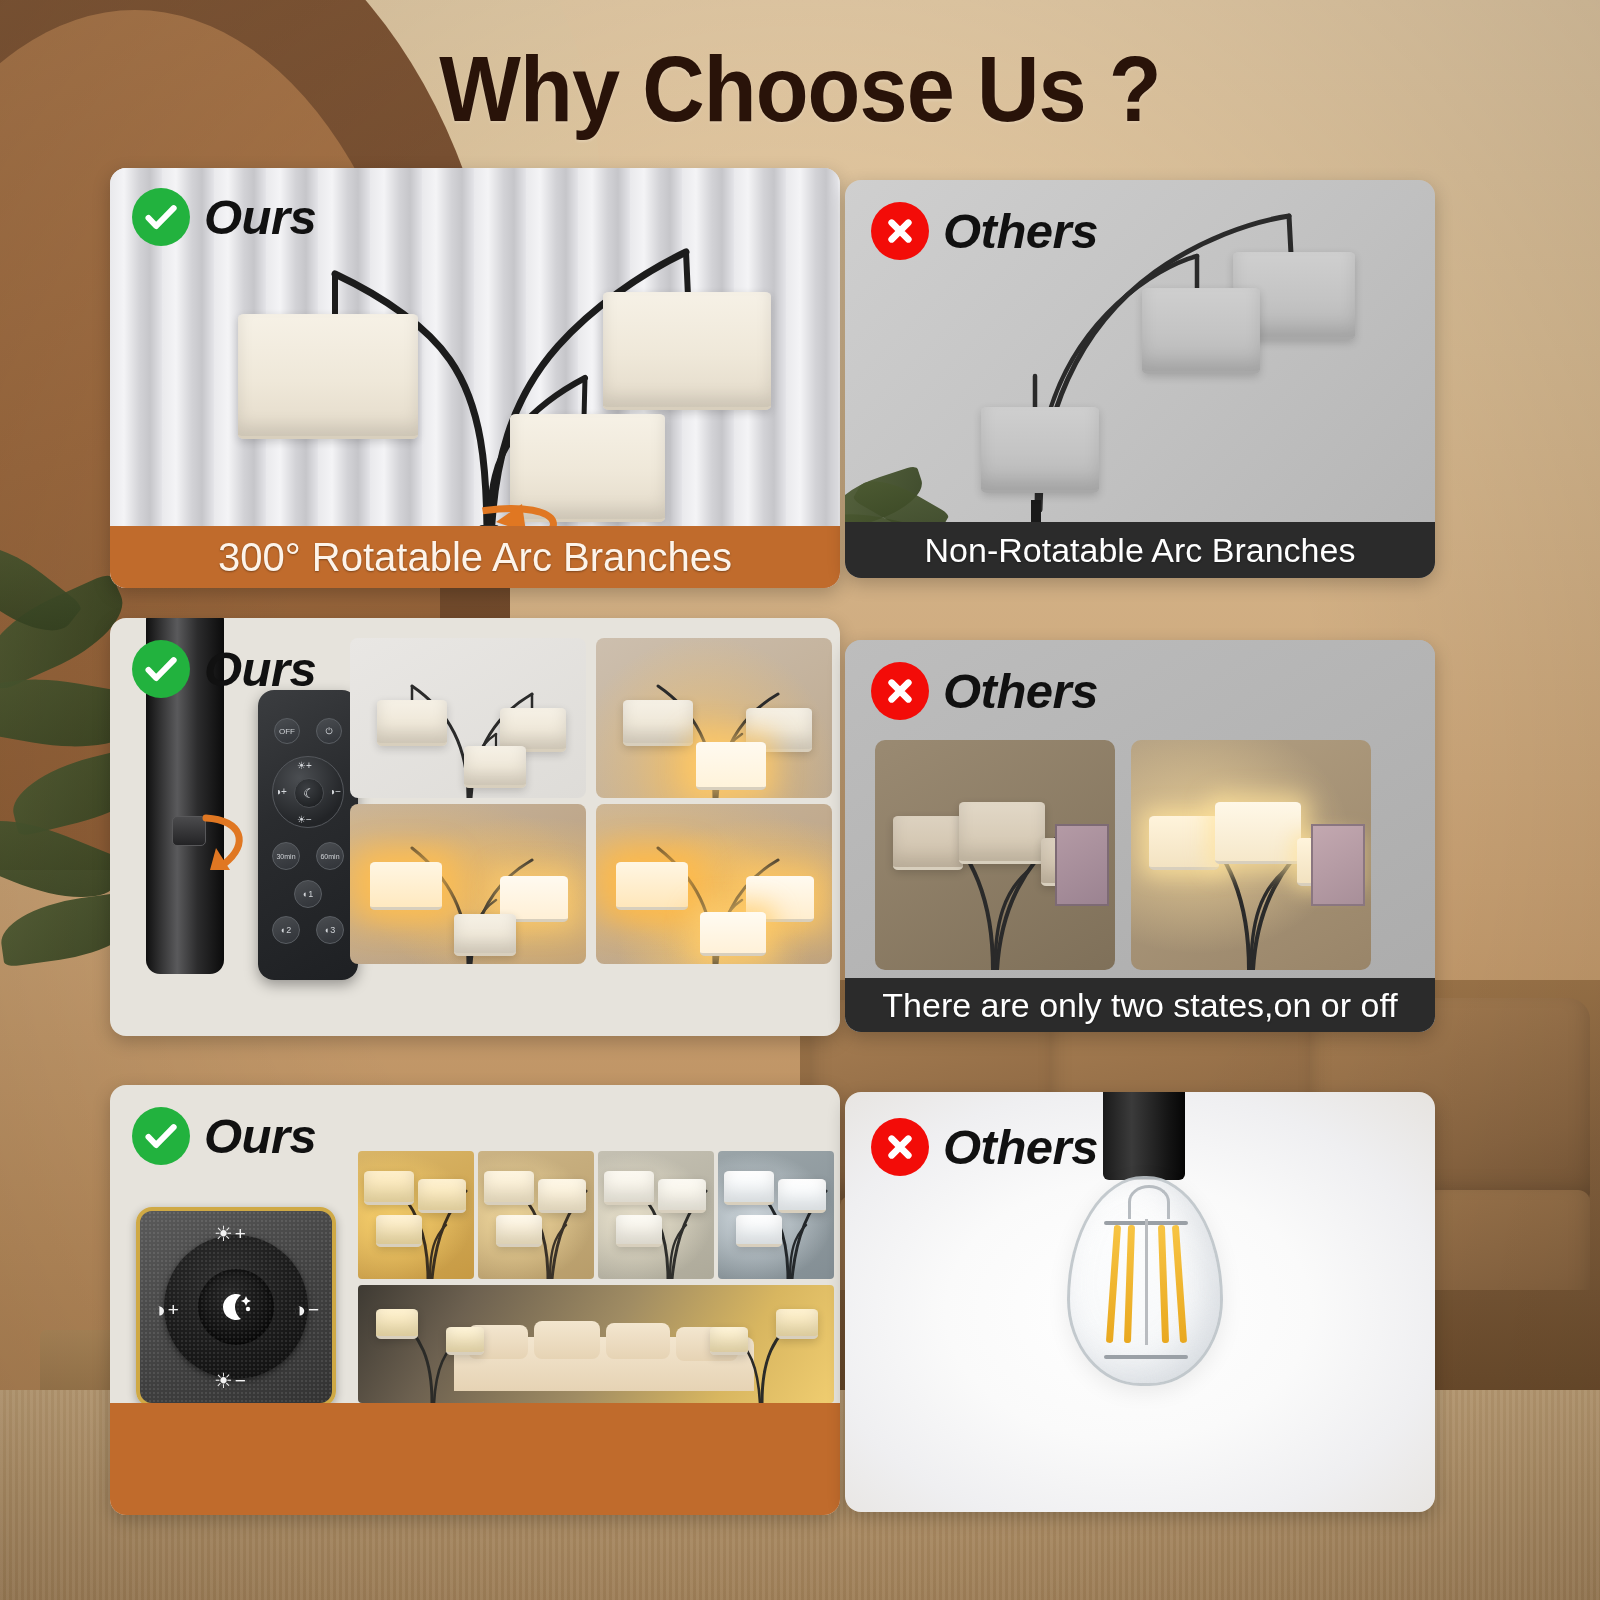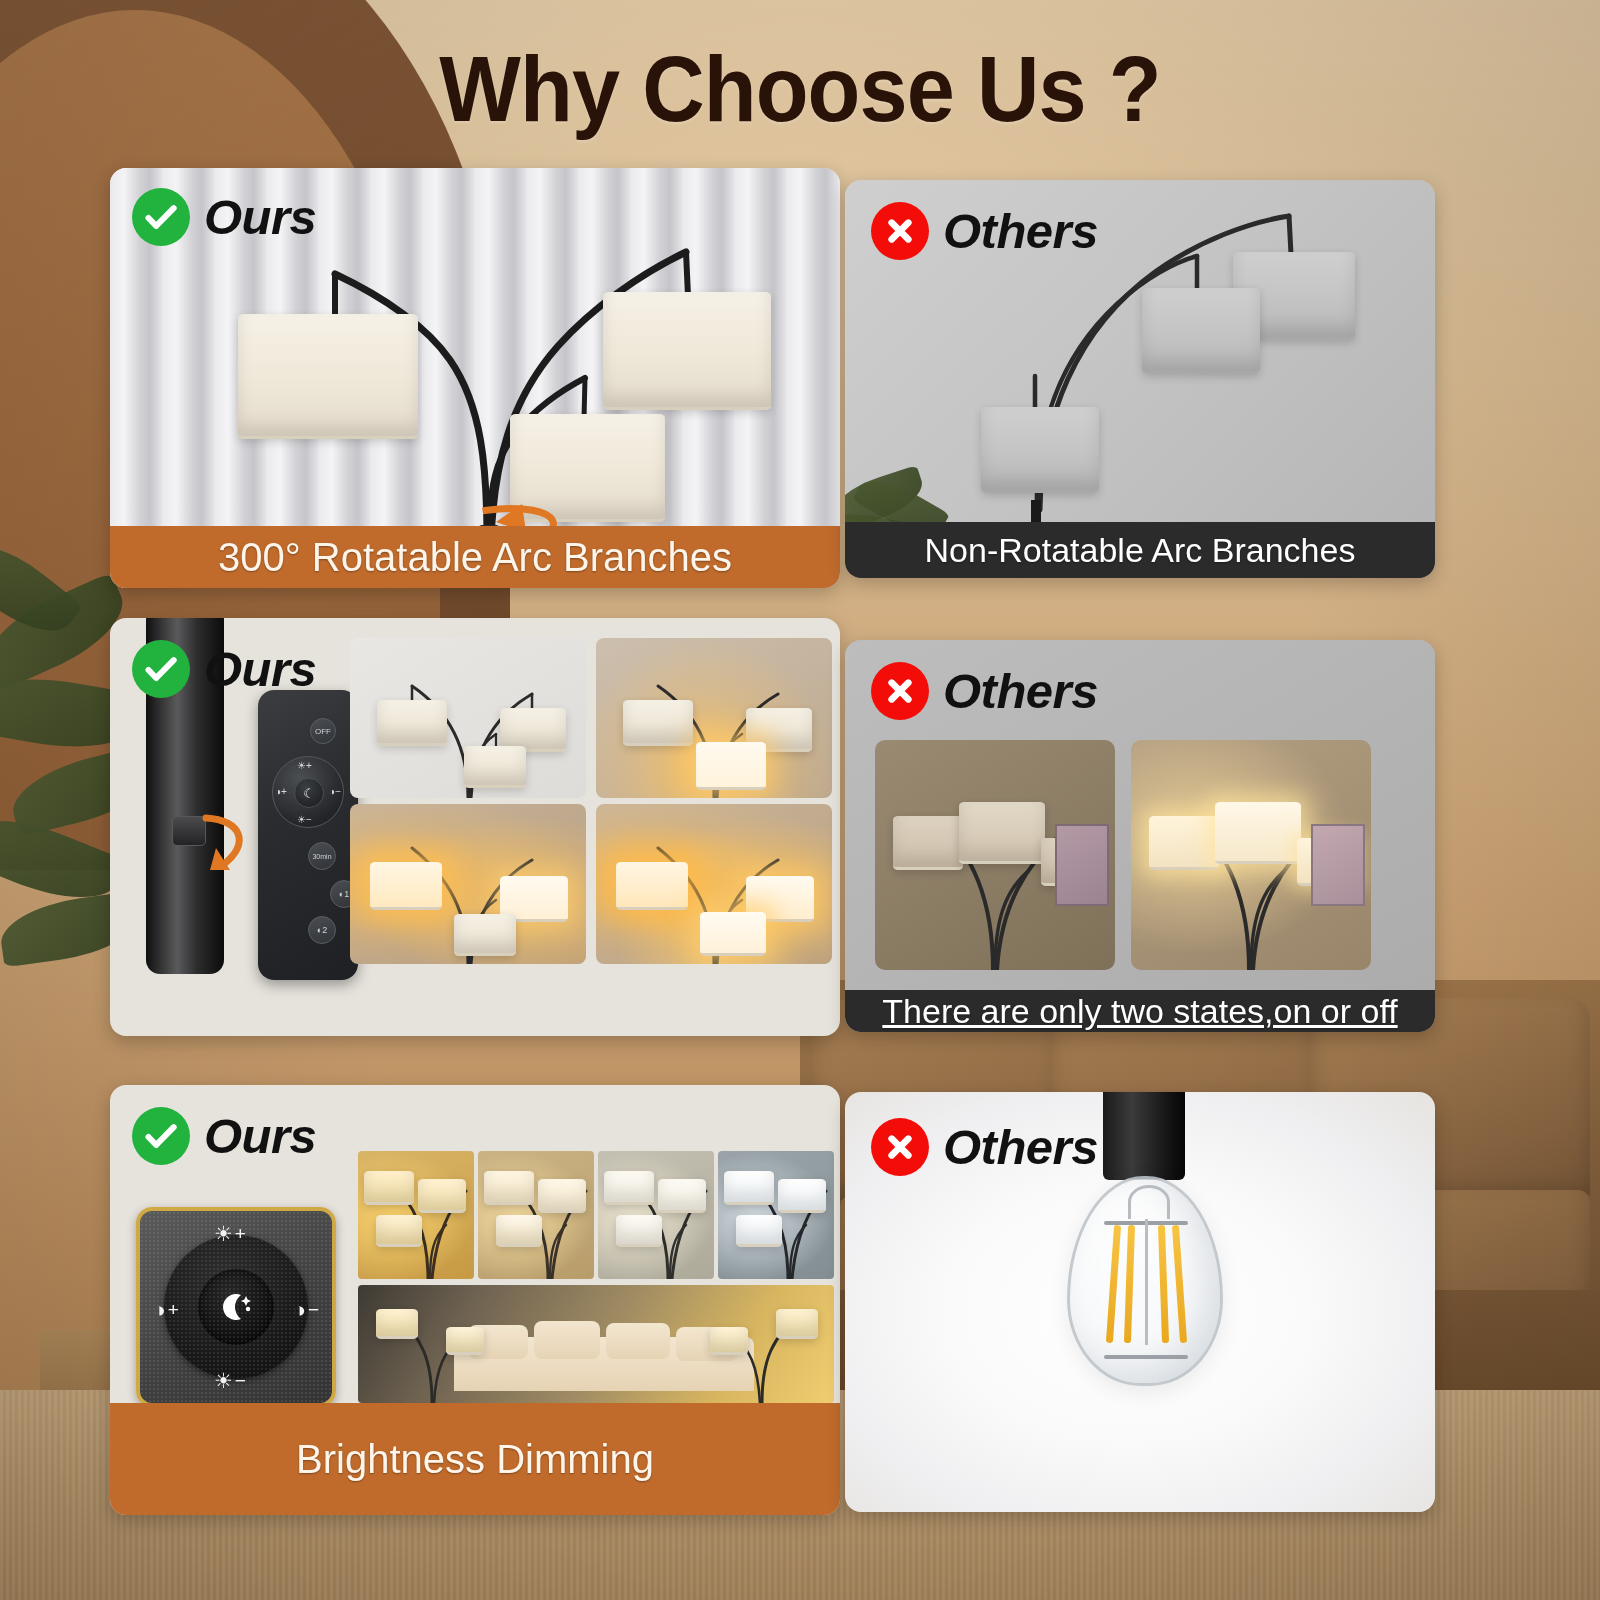--- a/index.html
+++ b/index.html
@@ -146,21 +146,21 @@
   .remote {
     position:absolute; border-radius:16px;
     background:linear-gradient(150deg,#3b3d40 0%,#2a2c2f 40%,#1e2023 100%);
     box-shadow:0 5px 14px rgba(0,0,0,.35);
   }
   .rbtn {
     position:absolute; border-radius:50%;
     background:linear-gradient(160deg,#4a4d51,#303338);
     border:1px solid #5a5e63;
     display:flex; align-items:center; justify-content:center;
-    color:#cfd2d6; font-size:9px;margin-left:36px;
+    color:#cfd2d6; font-size:9px;
   }
   .rpad {
     position:absolute; border-radius:50%;
     background:radial-gradient(circle at 38% 30%,#4b4e52,#222427 72%);
     border:1px solid #55585d;
   }
   .rpad-center {
     position:absolute; border-radius:50%;
     background:radial-gradient(circle at 40% 32%,#3c3f43,#17191b);
     border:1px solid #4a4d51;
@@ -484,21 +484,21 @@
 
   <div class="badge-row" style="left:26px;top:22px;">
     <span class="badge no">
       <svg viewBox="0 0 24 24">
           <path d="M7 7l10 10M17 7L7 17" fill="none" stroke="#fff" stroke-width="4" stroke-linecap="round"></path>
         </svg>
     </span>
     <span class="badge-label">Others</span>
   </div>
 
-  <div class="caption others" style="height:42px;text-decoration:underline;">There are only two states,on or off</div>
+  <div class="caption others" style="height:54px;">There are only two states,on or off</div>
 </div>
 
 <div class="panel" style="left:110px;top:1085px;width:730px;height:430px;background:#e6e3dc;">
   <div class="panel-body">
 
     <div class="dial-plate" style="left:26px;top:122px;width:200px;height:200px;">
       <div class="dial-ring" style="left:24px;top:24px;width:144px;height:144px;"></div>
       <div class="dial-center" style="left:58px;top:58px;width:76px;height:76px;">
         <svg width="40" height="40" viewBox="0 0 40 40">
           <path d="M25 8a13 13 0 1 0 0 24 15 15 0 0 1 0-24z" fill="#fff"></path>
@@ -597,21 +597,20 @@
   <div class="badge-row" style="left:22px;top:22px;">
     <span class="badge ok">
       <svg viewBox="0 0 24 24">
           <path d="M4.5 12.6l4.6 4.8L19.6 6.7" fill="none" stroke="#fff" stroke-width="3.6" stroke-linecap="round" stroke-linejoin="round"></path>
         </svg>
     </span>
     <span class="badge-label">Ours</span>
   </div>
 
   <div class="caption ours" style="height:112px;flex-direction:column;justify-content:center;">
-    <span>Brightness Dimming</span>
   </div>
 </div>
 
 <div class="panel" style="left:845px;top:1092px;width:590px;height:420px;">
   <div class="panel-body">
     <div class="bulbbg"></div>
 
     <div class="bulb-socket" style="left:258px;top:-4px;width:82px;height:92px;"></div>
 
     <div class="bulb-glass" style="left:222px;top:84px;width:156px;height:210px;">

